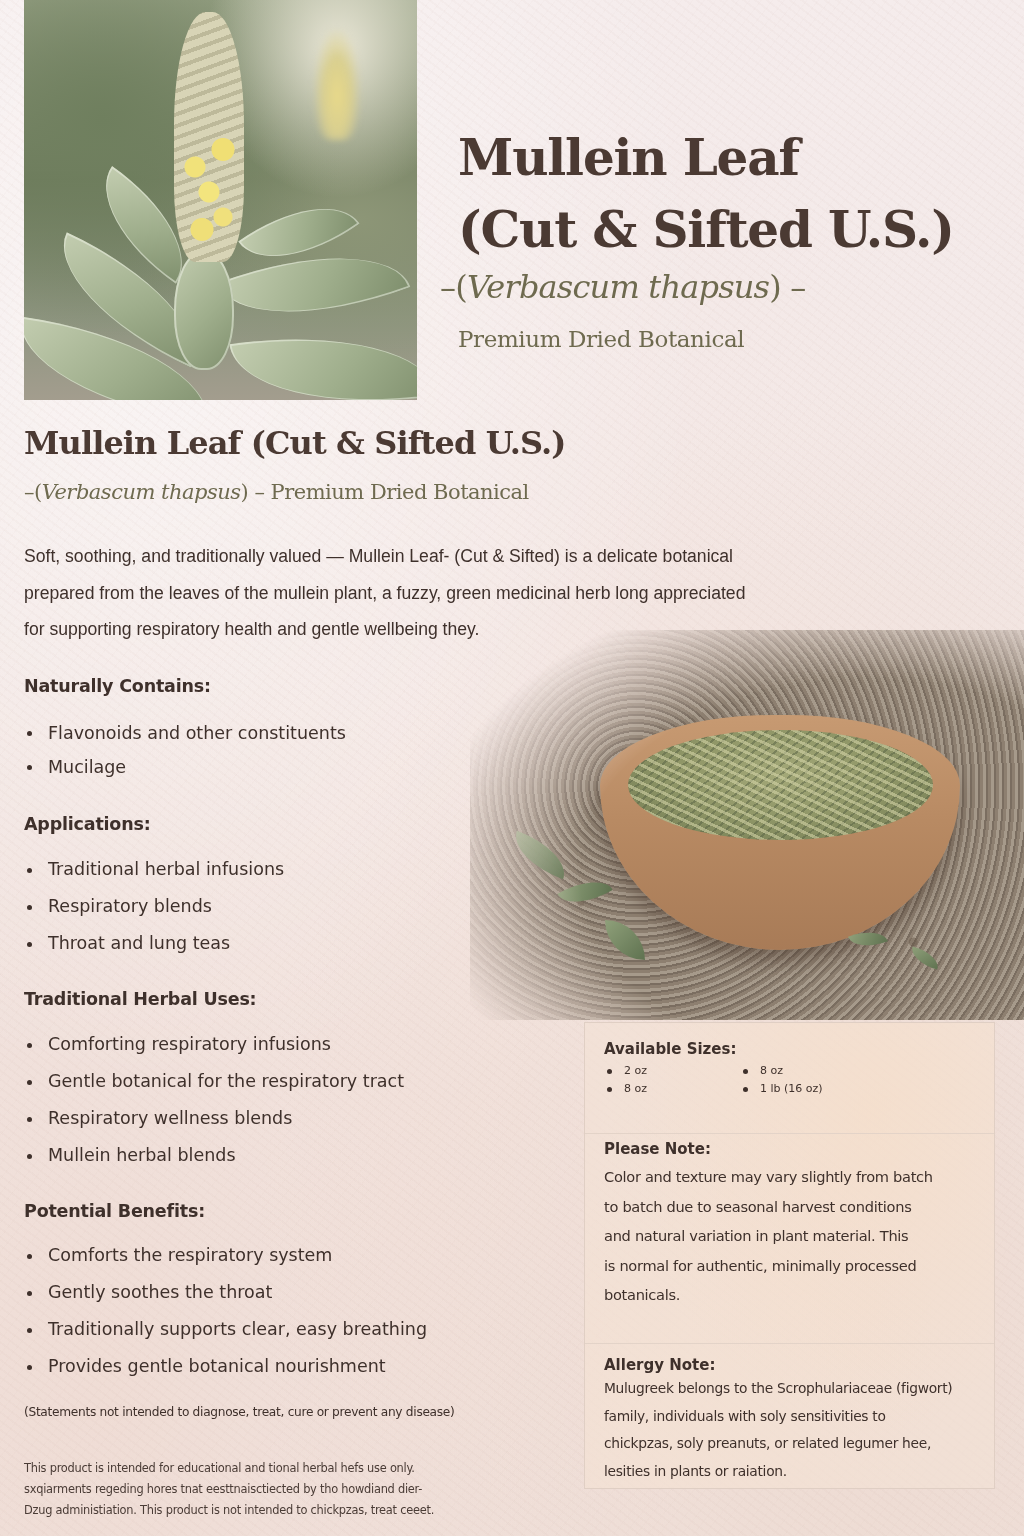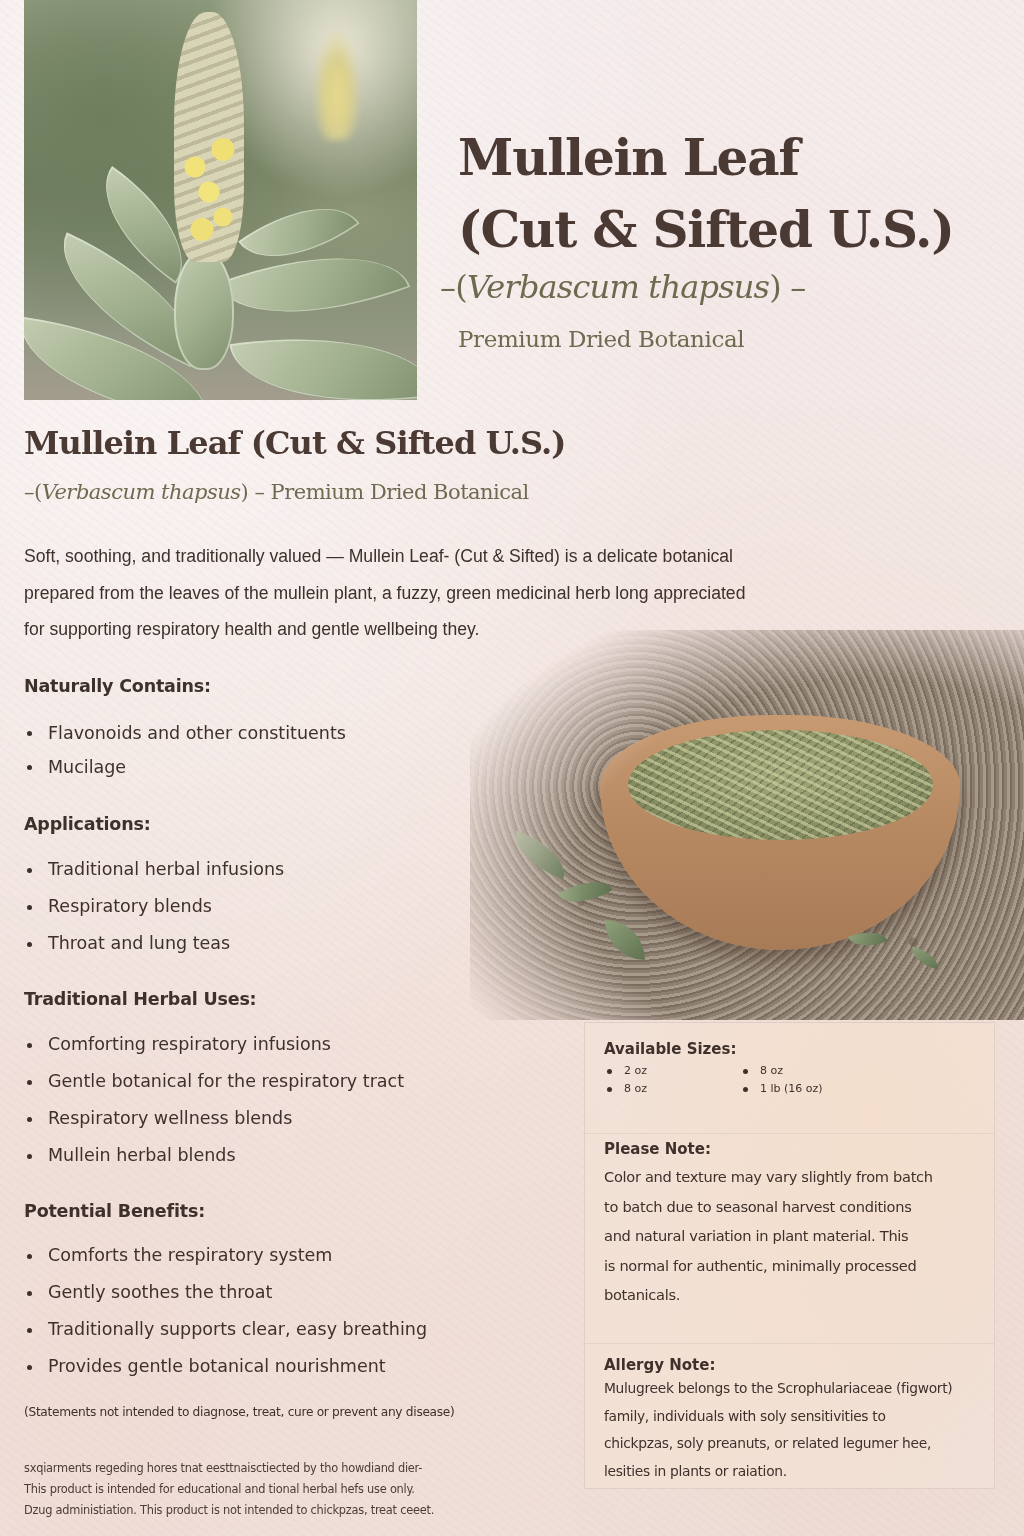--- a/index.html
+++ b/index.html
@@ -270,22 +270,22 @@
 <ul class="bullet-list" style="top:1237px; line-height:37px;">
   <li>Comforts the respiratory system</li>
   <li>Gently soothes the throat</li>
   <li>Traditionally supports clear, easy breathing</li>
   <li>Provides gentle botanical nourishment</li>
 </ul>
 
 <div class="disclaimer-short">(Statements not intended to diagnose, treat, cure or prevent any disease)</div>
 
 <div class="disclaimer-long">
+  <p>This product is intended for educational and tional herbal hefs use only.</p>
   <p>sxqiarments regeding hores tnat eesttnaisctiected by thо howdiand dier-</p>
-  <p>This product is intended for educational and tional herbal hefs use only.</p>
   <p>Dzug administiation. This product is not intended to chickpzas, treat ceeet.</p>
 </div>
 
 <div class="info-card">
   <div class="card-section" style="top:0; height:110px; padding-top:17px;">
     <div class="card-heading">Available Sizes:</div>
     <ul class="sizes-grid">
       <li>2 oz</li>
       <li>8 oz</li>
       <li>8 oz</li>

